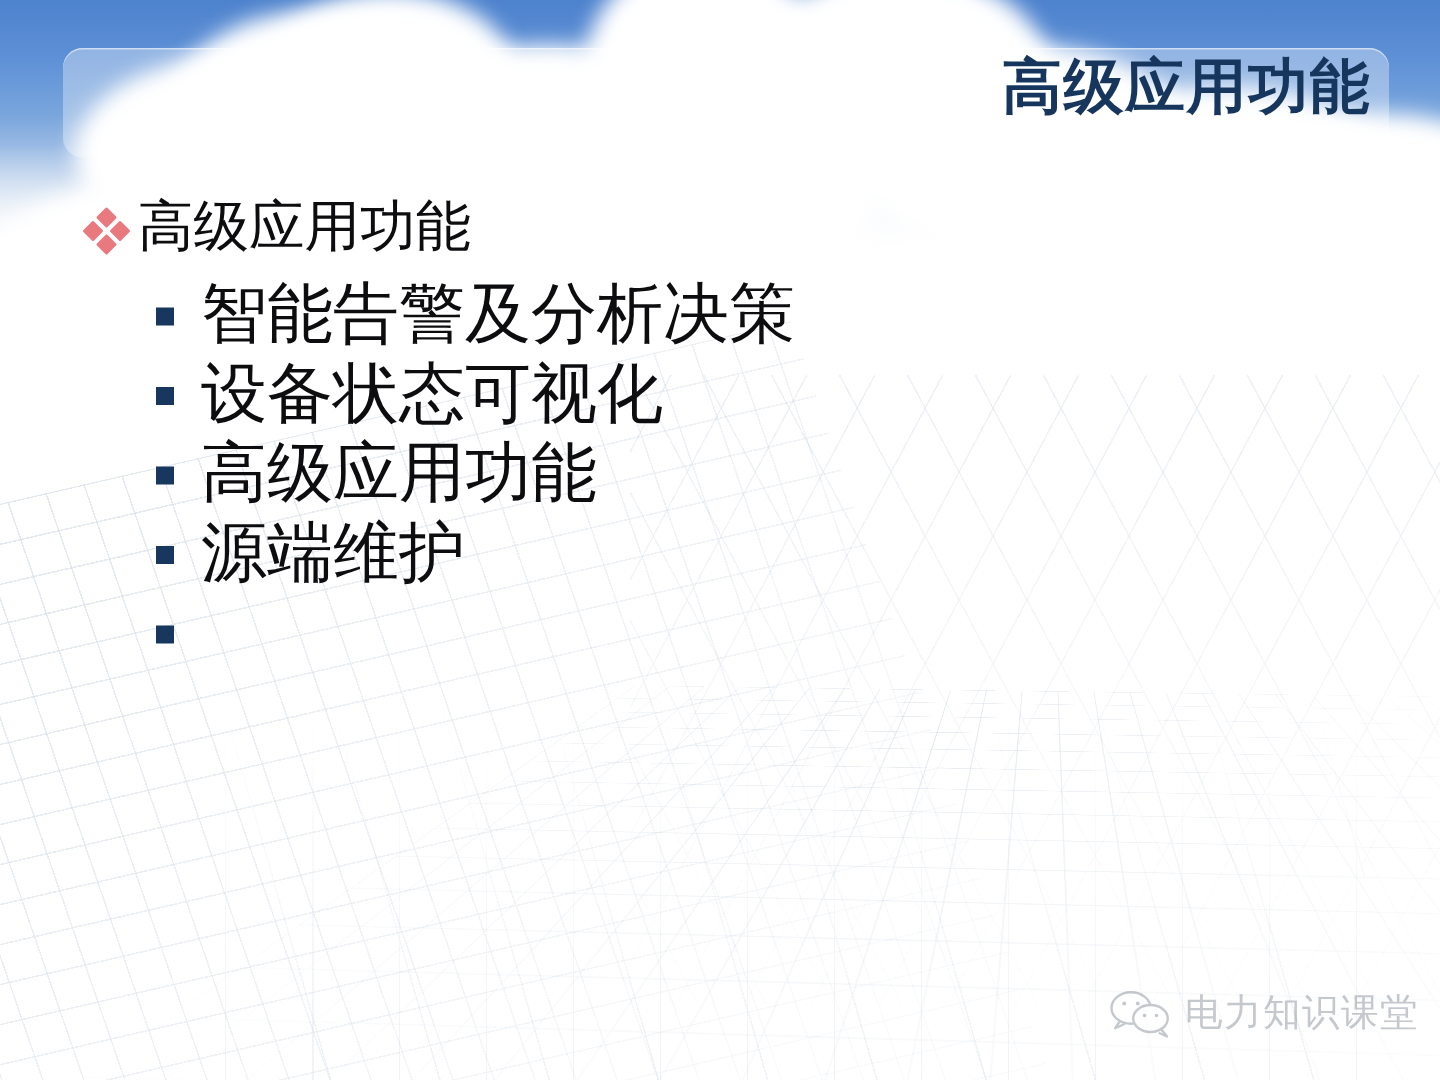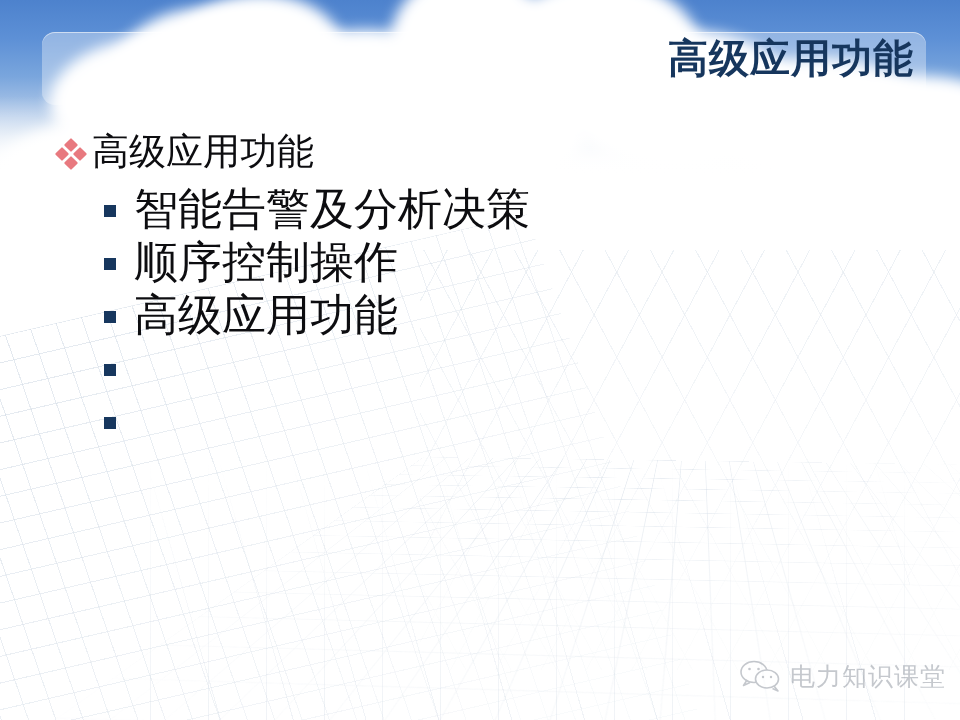--- a/index.html
+++ b/index.html
@@ -191,21 +191,21 @@
     color: #0d0d10;
     white-space: nowrap;
   }
 
   
   .watermark {
     position: absolute;
     left: 738px;
     top: 658px;
     display: flex;
-    align-items: center;
+    align-items: flex-start;
     opacity: .40;
   }
   .wechat-icon {
     width: 46px; height: 36px;
     position: relative;
     flex: 0 0 46px;
     margin-right: 6px;
   }
   .wechat-icon svg { display: block; }
   .watermark-text {
@@ -260,28 +260,29 @@
       <span class="level1-text">高级应用功能</span>
     </div>
 
     <div class="level2-list">
       <div class="level2-item">
         <span class="square-marker"></span>
         <span class="level2-text">智能告警及分析决策</span>
       </div>
       <div class="level2-item">
         <span class="square-marker"></span>
-        <span class="level2-text">顺序控制操作</span>
+        <span class="level2-text">设备状态可视化</span>
       </div>
       <div class="level2-item">
         <span class="square-marker"></span>
         <span class="level2-text">高级应用功能</span>
       </div>
       <div class="level2-item">
         <span class="square-marker"></span>
+        <span class="level2-text">源端维护</span>
       </div>
       <div class="level2-item">
         <span class="square-marker"></span>
       </div>
     </div>
 
   </div>
 
   <div class="watermark">
     <span class="wechat-icon">

